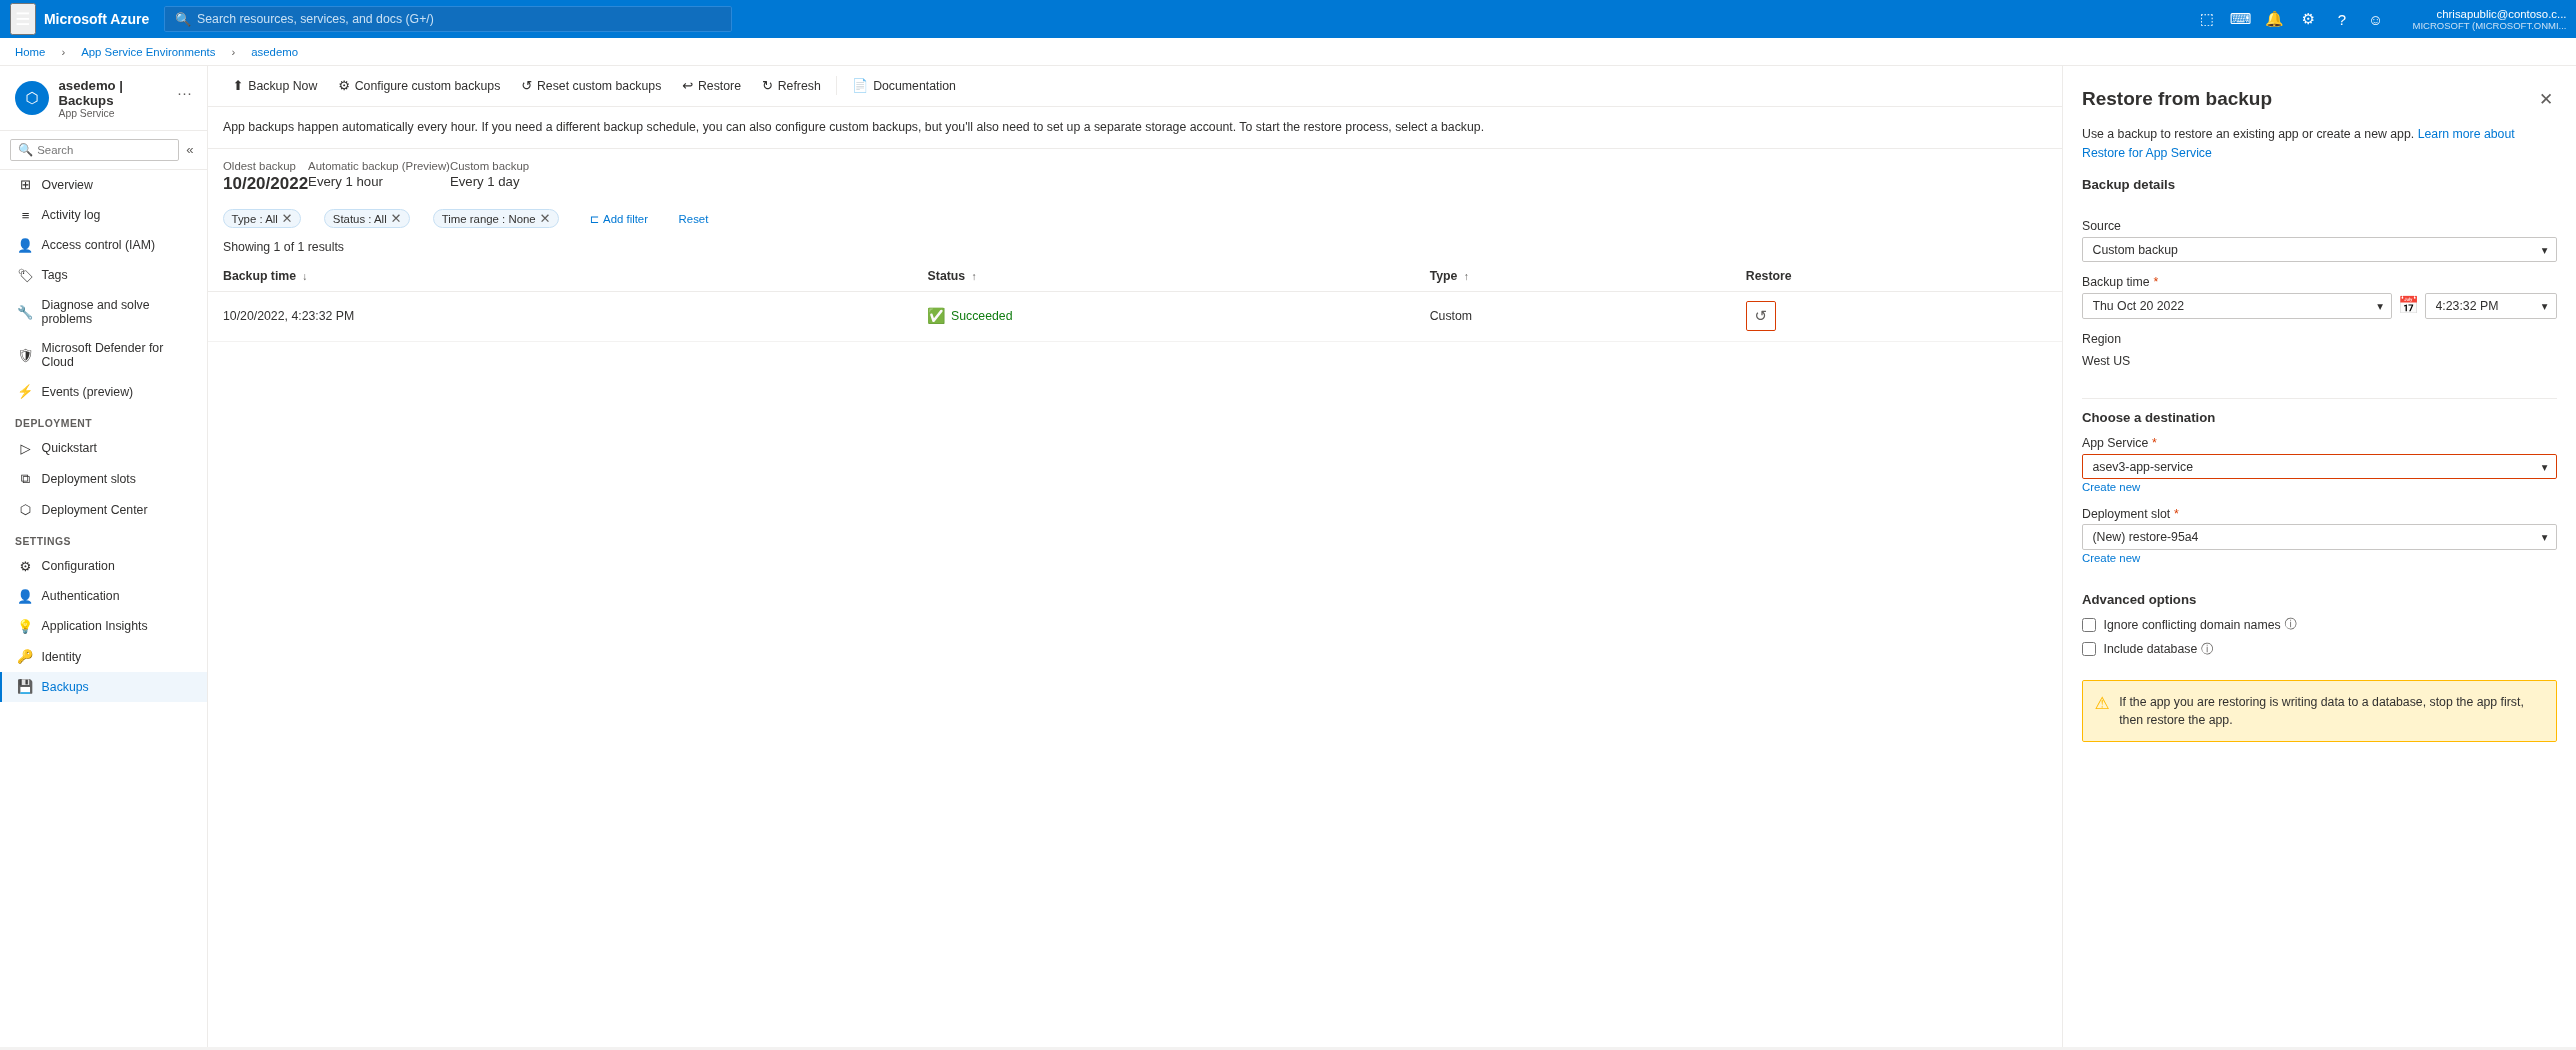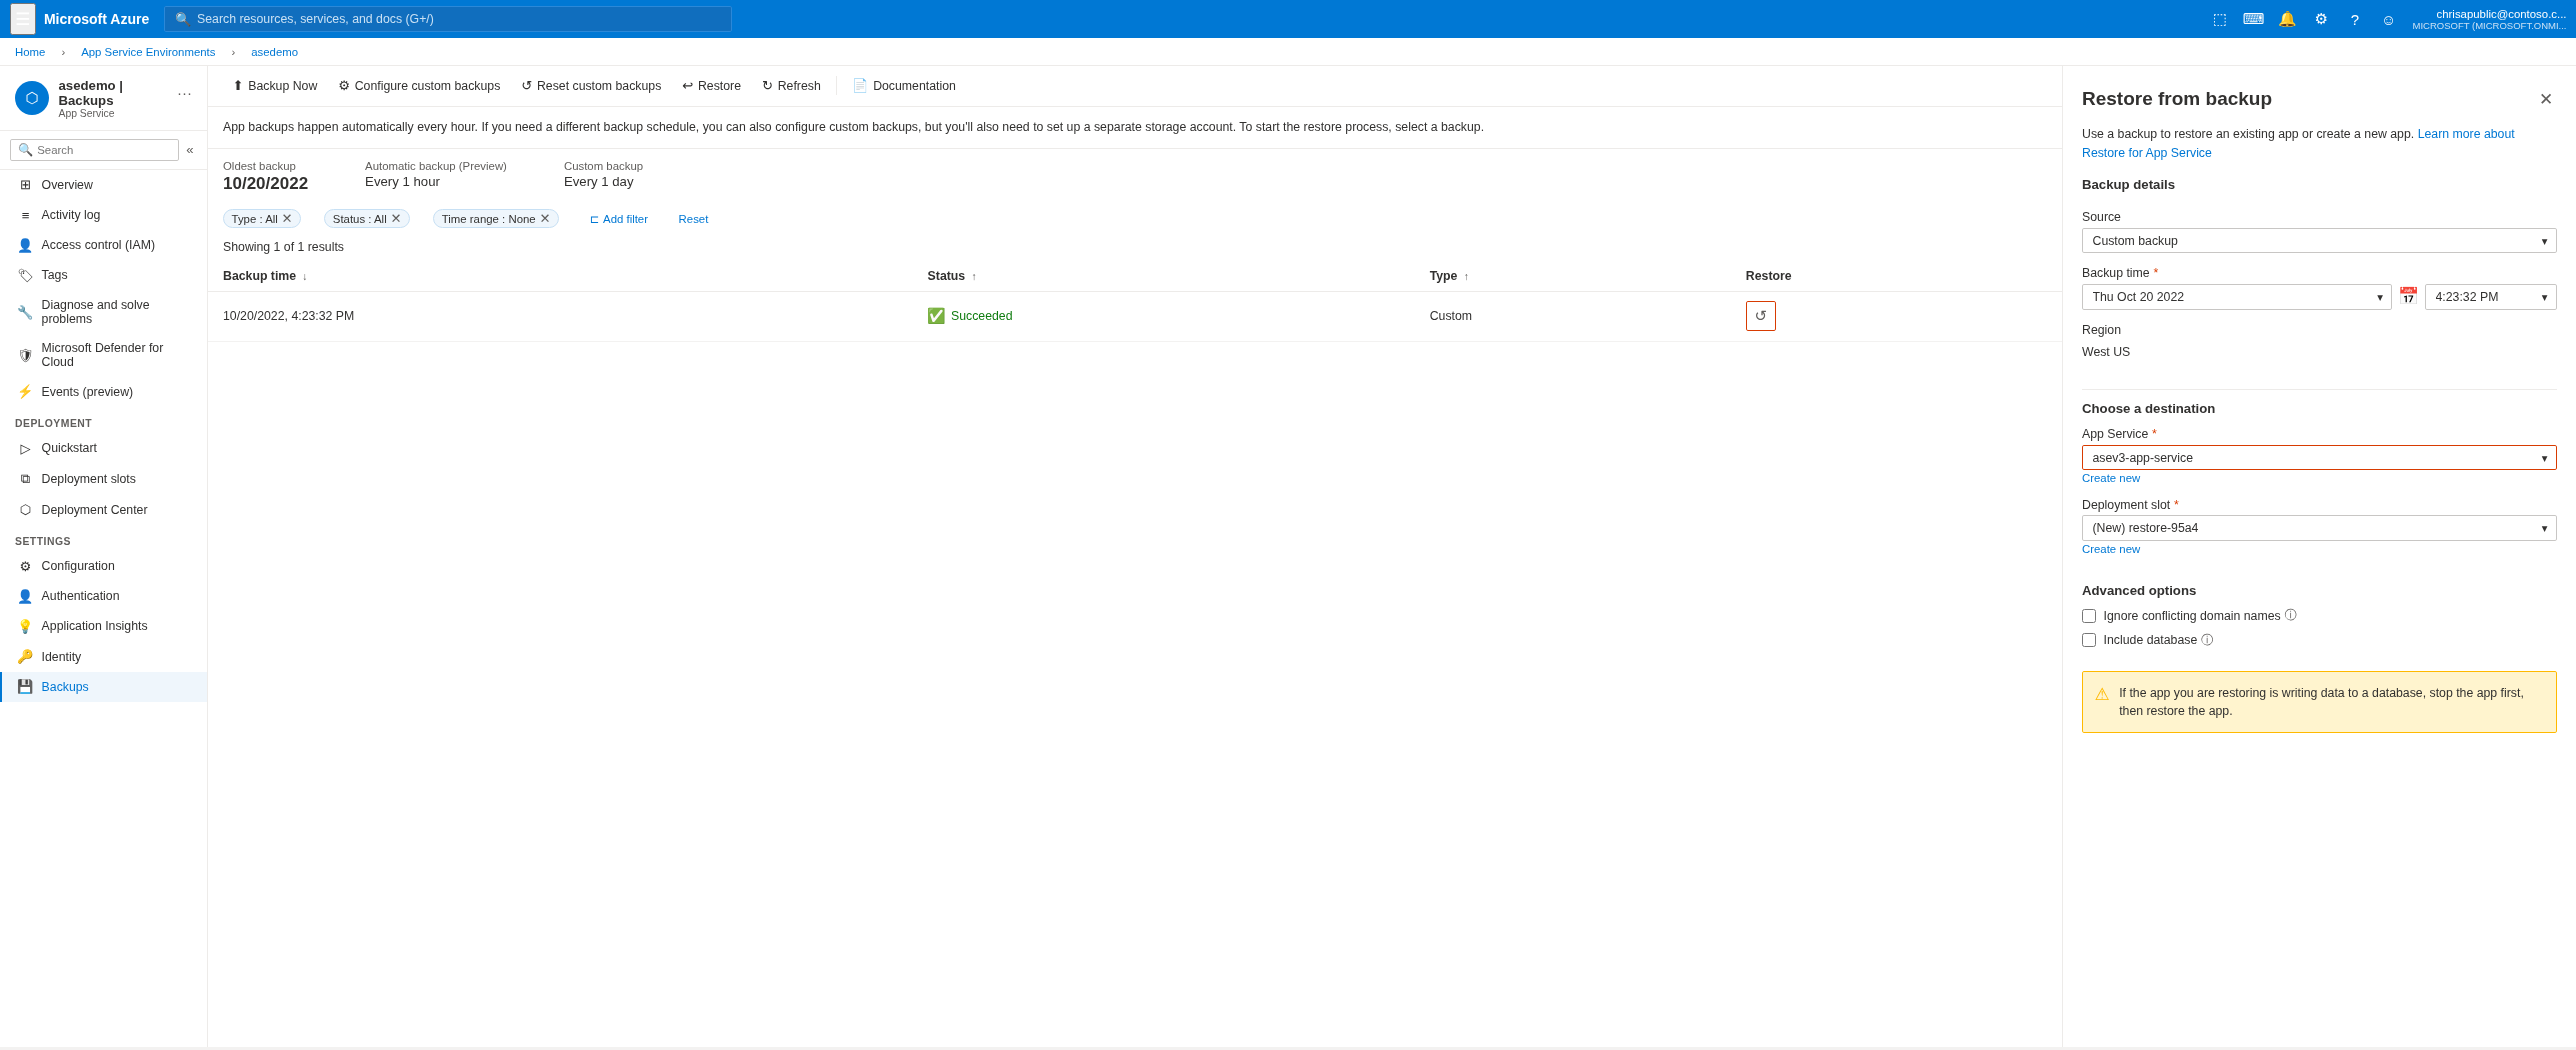--- a/index.html
+++ b/index.html
@@ -22,21 +22,21 @@
     .topnav-search input::placeholder { color: #c8e0f4; }
     .topnav-search-icon { color: #c8e0f4; margin-right: 5.7px; font-size: 13.2px; }
     .topnav-icons { display: flex; align-items: center; gap: 3.8px; margin-left: auto; }
     .topnav-icon-btn {
       color: #fff; background: transparent; border: none; cursor: pointer;
       width: 30px; height: 30px; display: flex; align-items: center; justify-content: center;
       font-size: 15px; border-radius: 1.9px;
     }
     .topnav-avatar {
       display: flex; flex-direction: column; align-items: flex-end; color: #fff;
-      font-size: 10.4px; cursor: pointer; margin-left: 5px;
+      font-size: 10.4px; cursor: pointer; margin-left: 18px;
     }
     .topnav-avatar .name { font-size: 11.4px; }
     .topnav-avatar .org { font-size: 9.5px; color: #c8e0f4; }
 
     
     .breadcrumb {
       background: #fff; border-bottom: 0.9px solid #edebe9;
       padding: 7.6px 15px; display: flex; align-items: center; gap: 16px;
       font-size: 11.4px; color: #605e5c;
     }
@@ -108,21 +108,21 @@
     .toolbar-divider { width: 0.9px; height: 19px; background: #edebe9; margin: 0 3.8px; }
 
     
     .info-bar {
       padding: 11.4px 15px; background: #fff; border-bottom: 0.9px solid #edebe9;
       font-size: 12.3px; color: #323130; line-height: 1.5;
     }
 
     
     .stats-row {
-      display: flex; gap: 57px; padding: 11.4px 15px 7.6px; align-items: flex-start;
+      display: flex; padding: 11.4px 15px 7.6px; align-items: flex-start;
     }
     .stat-block { display: flex; flex-direction: column; }
     .stat-label { font-size: 11.4px; color: #605e5c; margin-bottom: 1.9px; }
     .stat-value { font-size: 17px; font-weight: 600; color: #323130; }
     .stat-subvalue { font-size: 13.2px; color: #323130; }
 
     
     .filters-row {
       display: flex; align-items: center; gap: 23px; padding: 7.6px 15px; flex-wrap: wrap;
     }
@@ -169,21 +169,21 @@
     }
     .panel-title { font-size: 19px; font-weight: 600; color: #323130; }
     .panel-close {
       background: none; border: none; cursor: pointer; color: #605e5c;
       font-size: 17px; padding: 3.8px; border-radius: 1.9px;
     }
 
     .panel-desc { font-size: 12.3px; color: #323130; margin-bottom: 15px; line-height: 1.5; }
     .panel-desc a { color: #0078d4; text-decoration: none; cursor: pointer; }
 
-    .panel-section-label { font-size: 13.2px; font-weight: 600; color: #323130; margin-bottom: 18px; }
+    .panel-section-label { font-size: 13.2px; font-weight: 600; color: #323130; margin-bottom: 27px; }
 
     .form-row { margin-bottom: 13.2px; }
     .form-label { font-size: 12.3px; color: #323130; margin-bottom: 3.8px; display: flex; align-items: center; gap: 3.8px; }
     .form-label .required { color: #d83b01; }
     .form-control {
       width: 100%; border: 0.9px solid #c8c6c4; border-radius: 1.9px;
       padding: 4.7px 9.5px; font-size: 12.3px; color: #323130; background: #fff;
       appearance: none; cursor: pointer; outline: none;
     }
     .form-control-highlighted {

